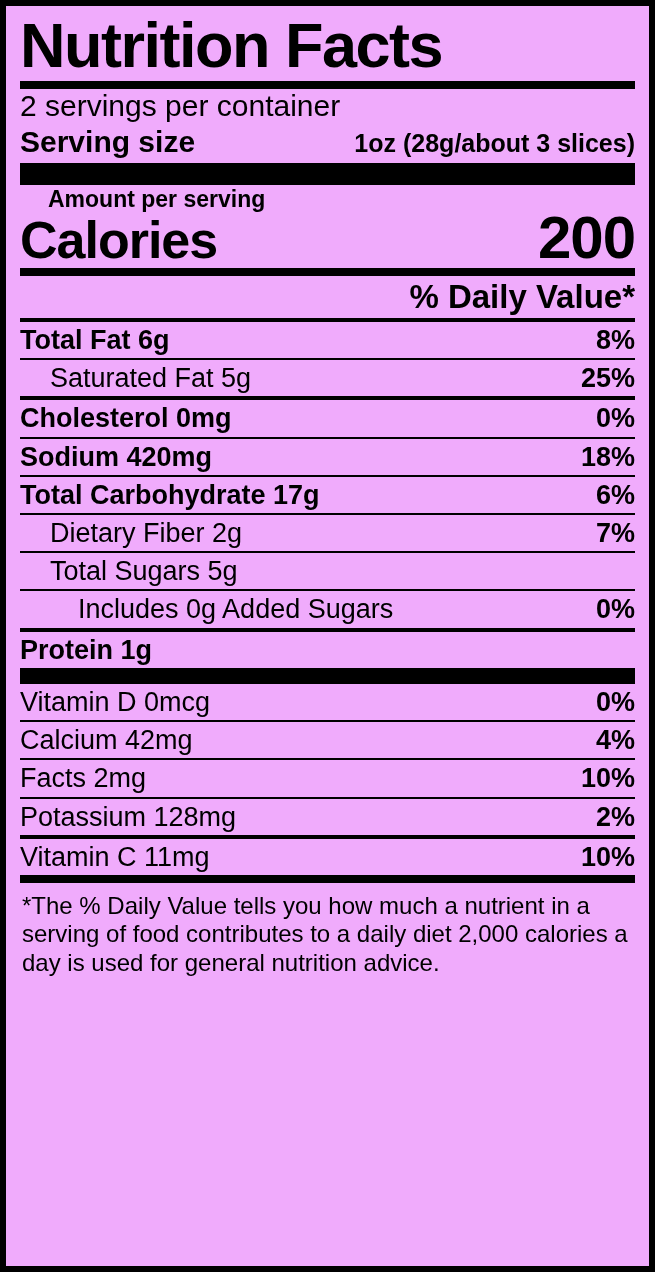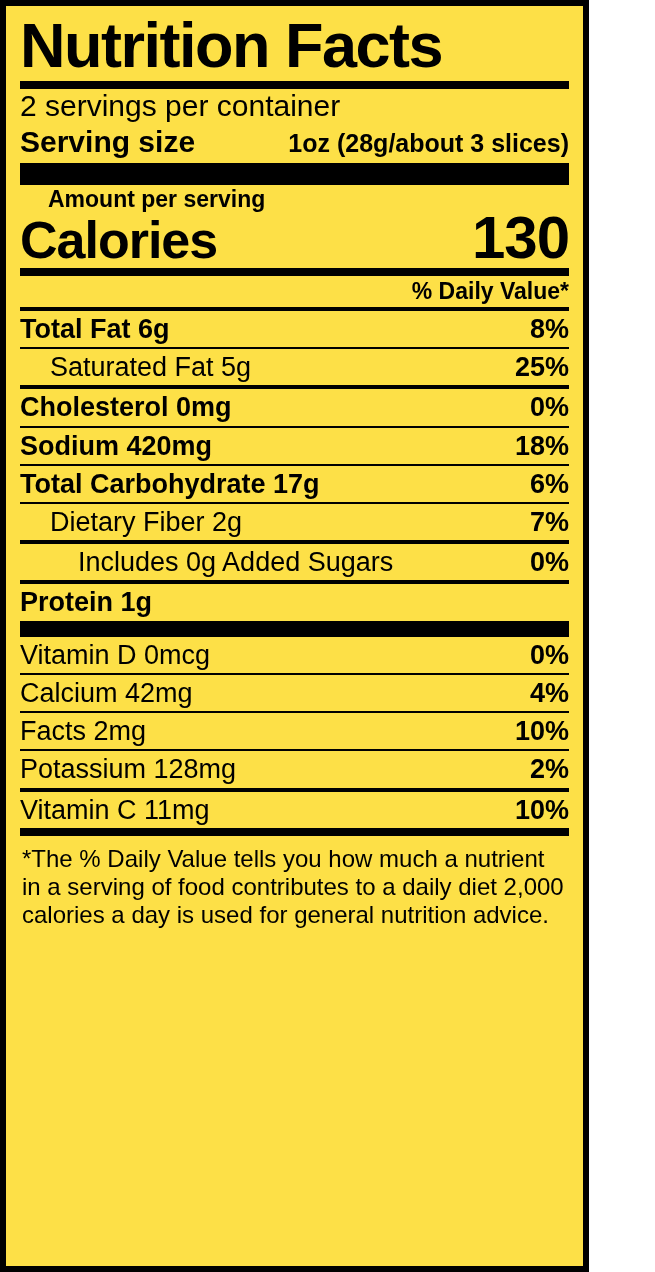--- a/index.html
+++ b/index.html
@@ -9,25 +9,25 @@
   }
   body {
     width: 655px;
     height: 1272px;
     font-family: "Liberation Sans", sans-serif;
     color: #000000;
     -webkit-font-smoothing: antialiased;
   }
   .label {
     box-sizing: border-box;
-    width: 589px;
+    width: 655px;
     height: 1272px;
     border: 6px solid #000;
     padding: 6px 14px 0 14px;
-    background: #fde047;
+    background: #f0abfc;
   }
   
   .title {
     font-size: 63px;
     font-weight: bold;
     letter-spacing: -1.5px;
     line-height: 1.0;
     margin: 2px 0 4px 0;
     white-space: nowrap;
   }
@@ -79,21 +79,21 @@
   }
   .calories-value {
     font-size: 60px;
     font-weight: bold;
     letter-spacing: -1px;
     line-height: 1.0;
   }
   
   .dv-header {
     text-align: right;
-    font-size: 23px;
+    font-size: 33px;
     font-weight: bold;
     padding: 2px 0 2px 0;
   }
   
   .row {
     display: flex;
     align-items: baseline;
     justify-content: space-between;
     font-size: 27px;
     padding: 3px 0 3px 0;
@@ -127,21 +127,21 @@
     <span>Serving size</span>
     <span class="ss-val">1oz (28g/about 3 slices)</span>
   </div>
 
   <div class="rule-thick"></div>
 
   <div class="amount-per">Amount per serving</div>
 
   <div class="calories-row">
     <span class="calories-label">Calories</span>
-    <span class="calories-value">130</span>
+    <span class="calories-value">200</span>
   </div>
 
   <div class="rule-med"></div>
 
   <div class="dv-header">% Daily Value*</div>
   <div class="rule-thin"></div>
 
   <div class="row bold">
     <span class="name">Total Fat 6g</span>
     <span class="pct">8%</span>
@@ -173,20 +173,24 @@
     <span class="pct">6%</span>
   </div>
   <div class="rule-hair"></div>
 
   <div class="row indent1">
     <span class="name">Dietary Fiber 2g</span>
     <span class="pct">7%</span>
   </div>
   <div class="rule-hair"></div>
 
+  <div class="row indent1">
+    <span class="name">Total Sugars 5g</span>
+    <span class="pct"></span>
+  </div>
   <div class="rule-hair"></div>
 
   <div class="row indent2">
     <span class="name">Includes 0g Added Sugars</span>
     <span class="pct">0%</span>
   </div>
   <div class="rule-thin"></div>
 
   <div class="row bold">
     <span class="name">Protein 1g</span>

